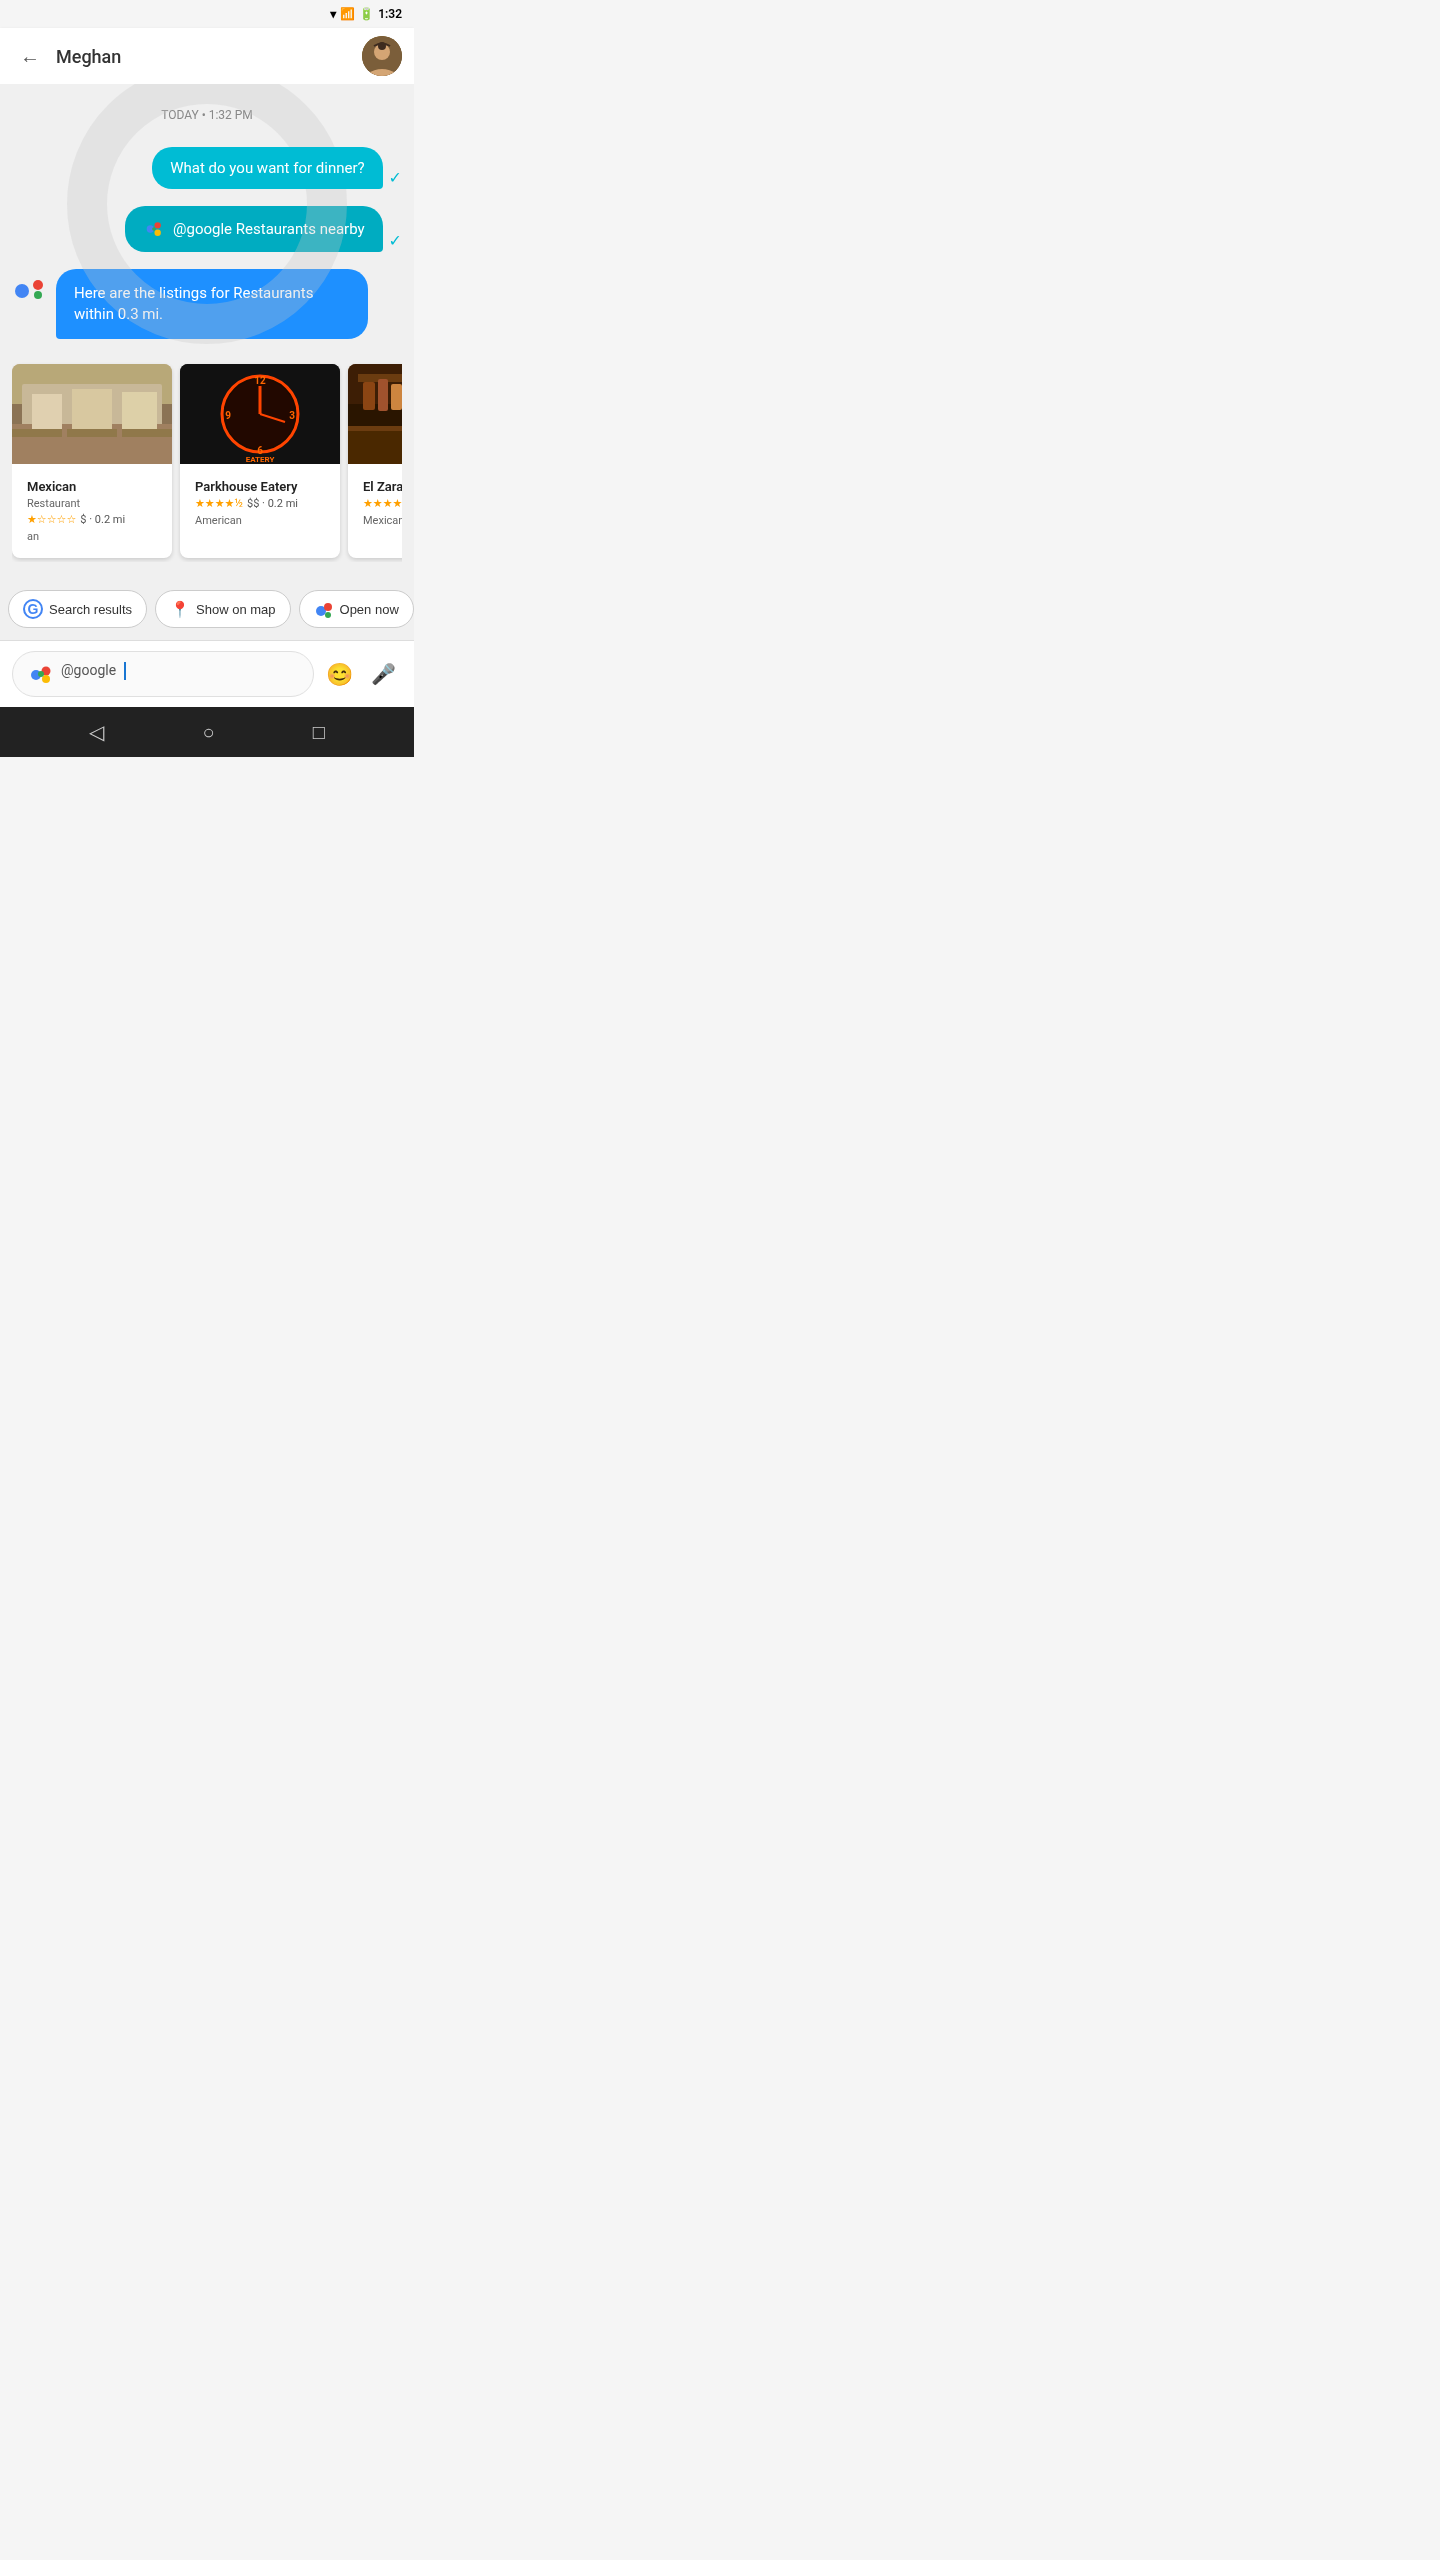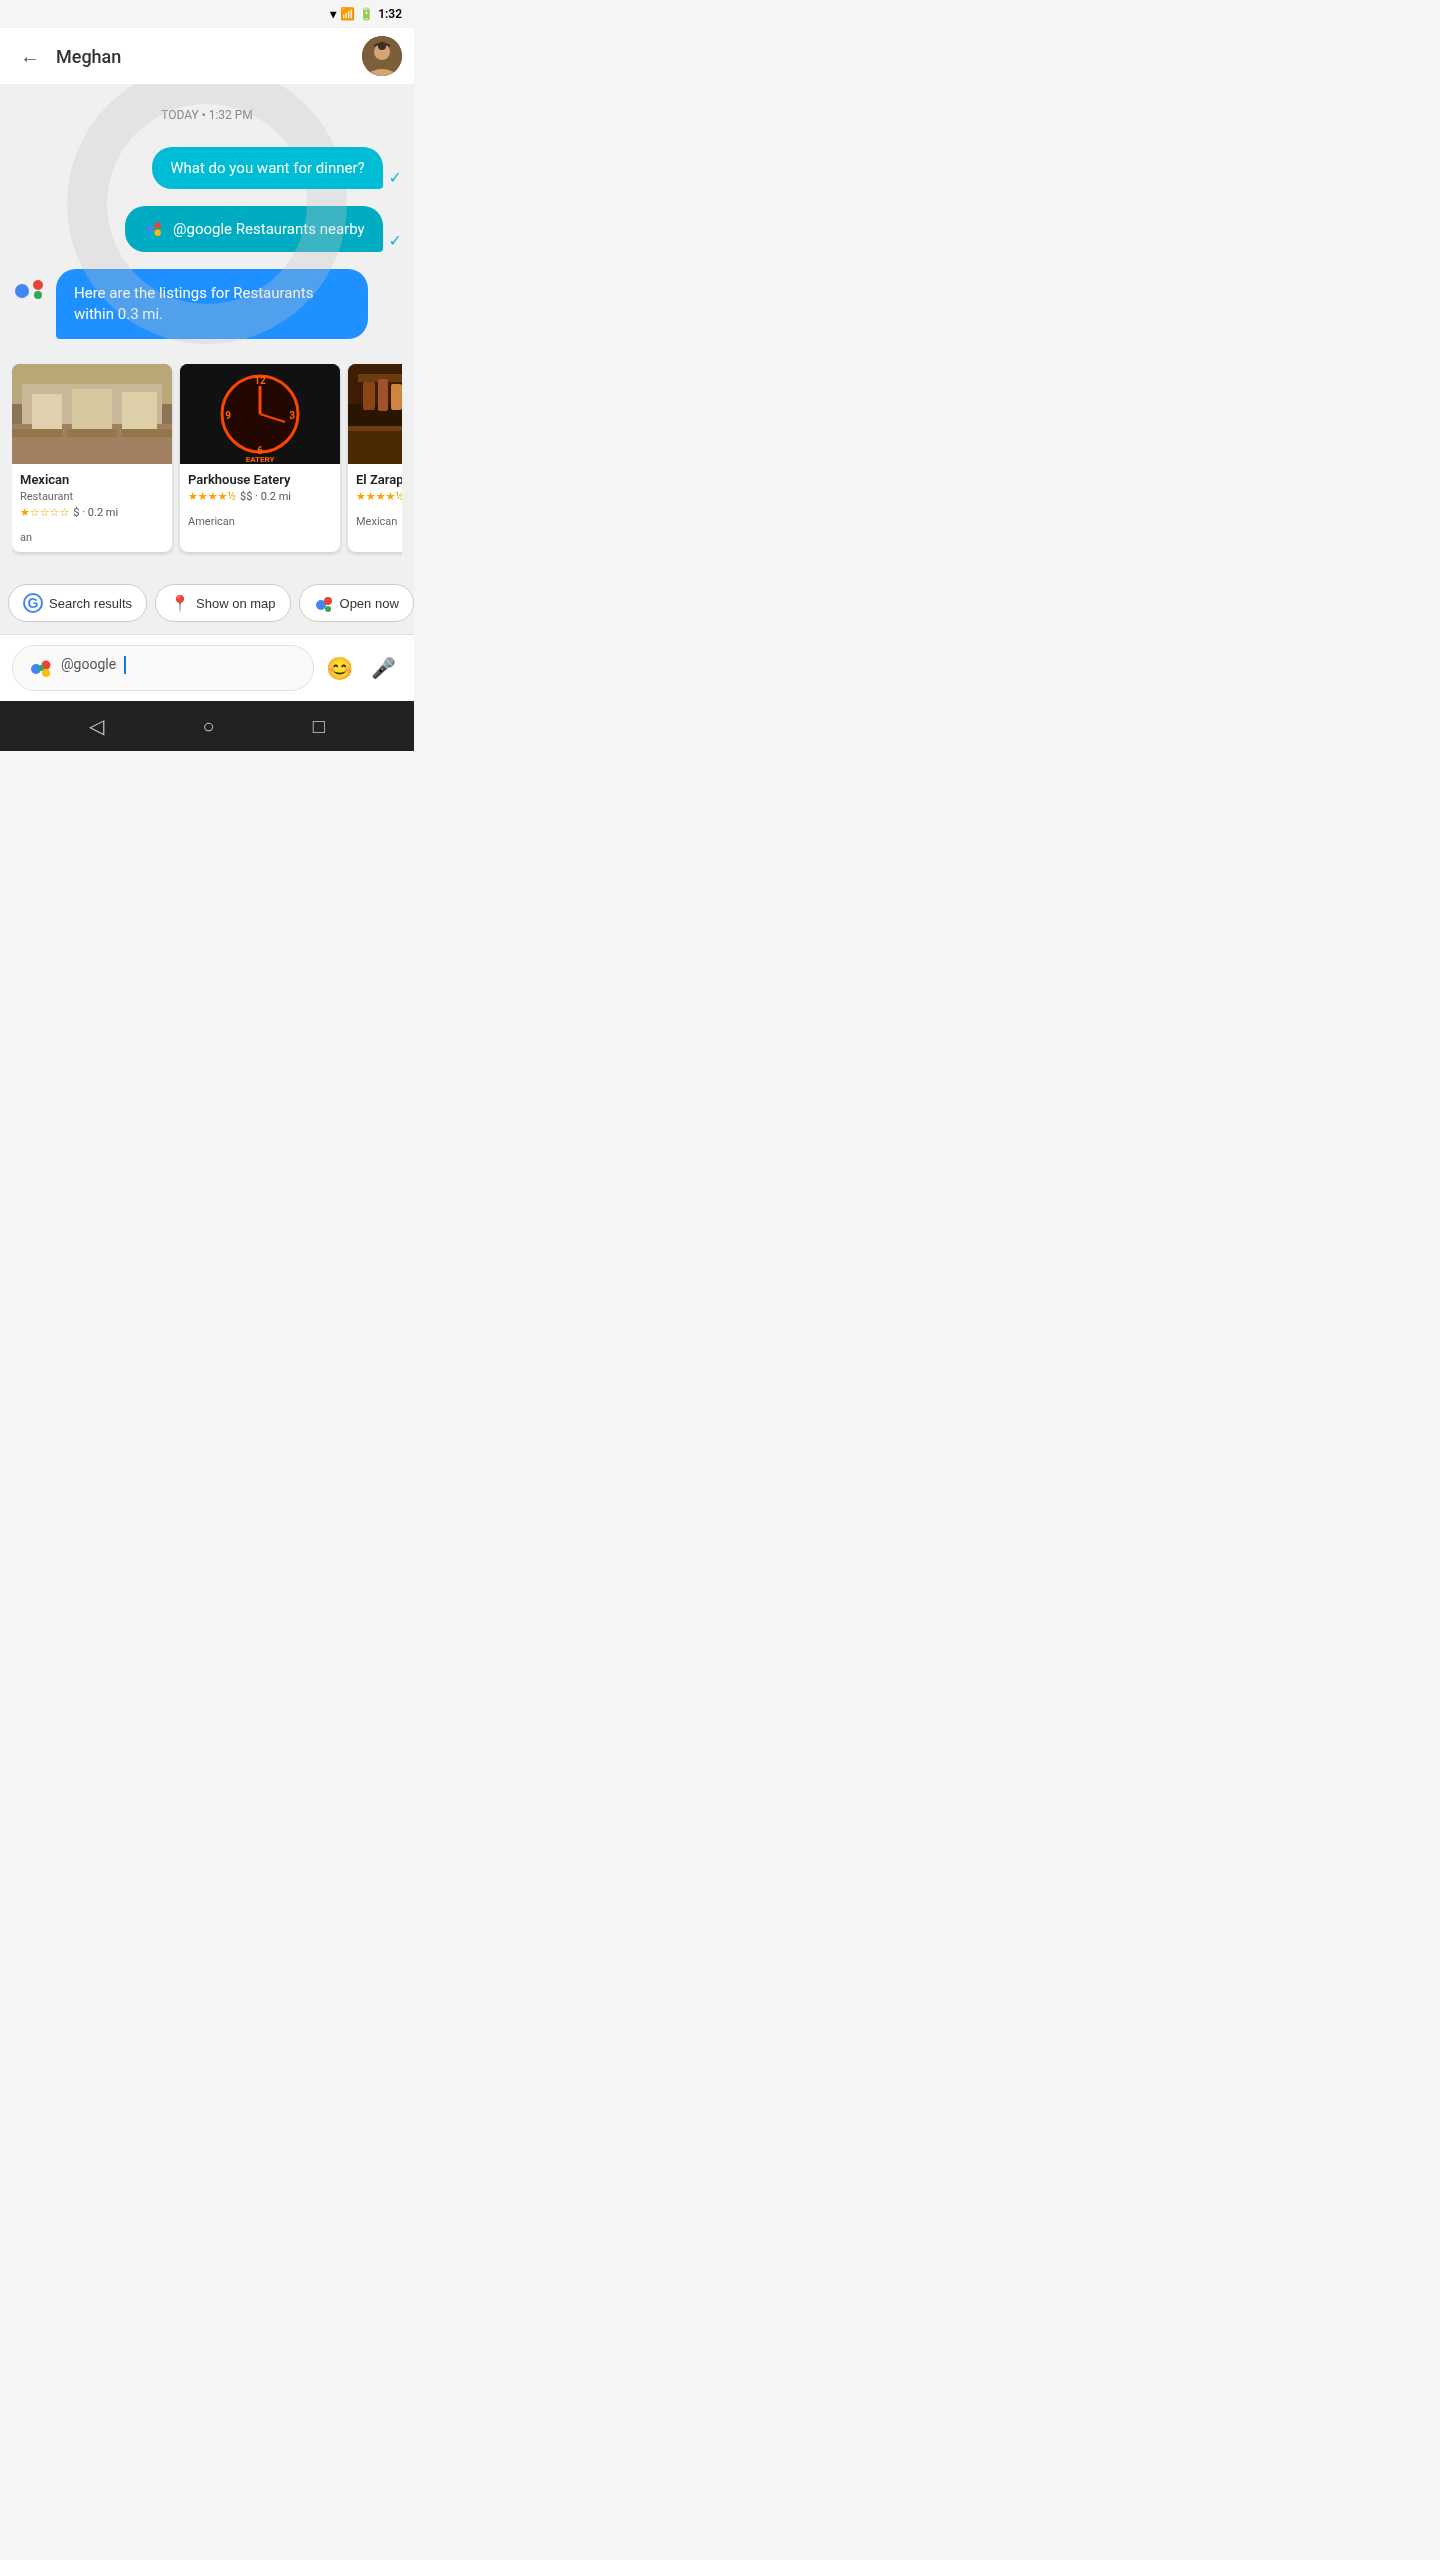--- a/index.html
+++ b/index.html
@@ -195,21 +195,21 @@
     }
     .card-img-placeholder {
       width: 100%;
       height: 100px;
       display: flex;
       align-items: center;
       justify-content: center;
       font-size: 28px;
     }
     .card-body {
-      padding: 8px;
+      padding: 15px;
     }
     .card-name {
       font-size: 13px;
       font-weight: 600;
       color: #222;
       margin-bottom: 3px;
     }
     .card-type {
       font-size: 11px;
       color: #666;
@@ -219,21 +219,21 @@
       color: #FFA000;
       font-size: 11px;
     }
     .card-price-dist {
       font-size: 11px;
       color: #555;
     }
     .card-cuisine {
       font-size: 11px;
       color: #666;
-      margin-top: 12px;
+      margin-top: 4px;
     }
 
     
     .action-buttons {
       display: flex;
       gap: 8px;
       padding: 12px 8px;
       background: #f0f0f0;
       overflow-x: auto;
       scrollbar-width: none;

